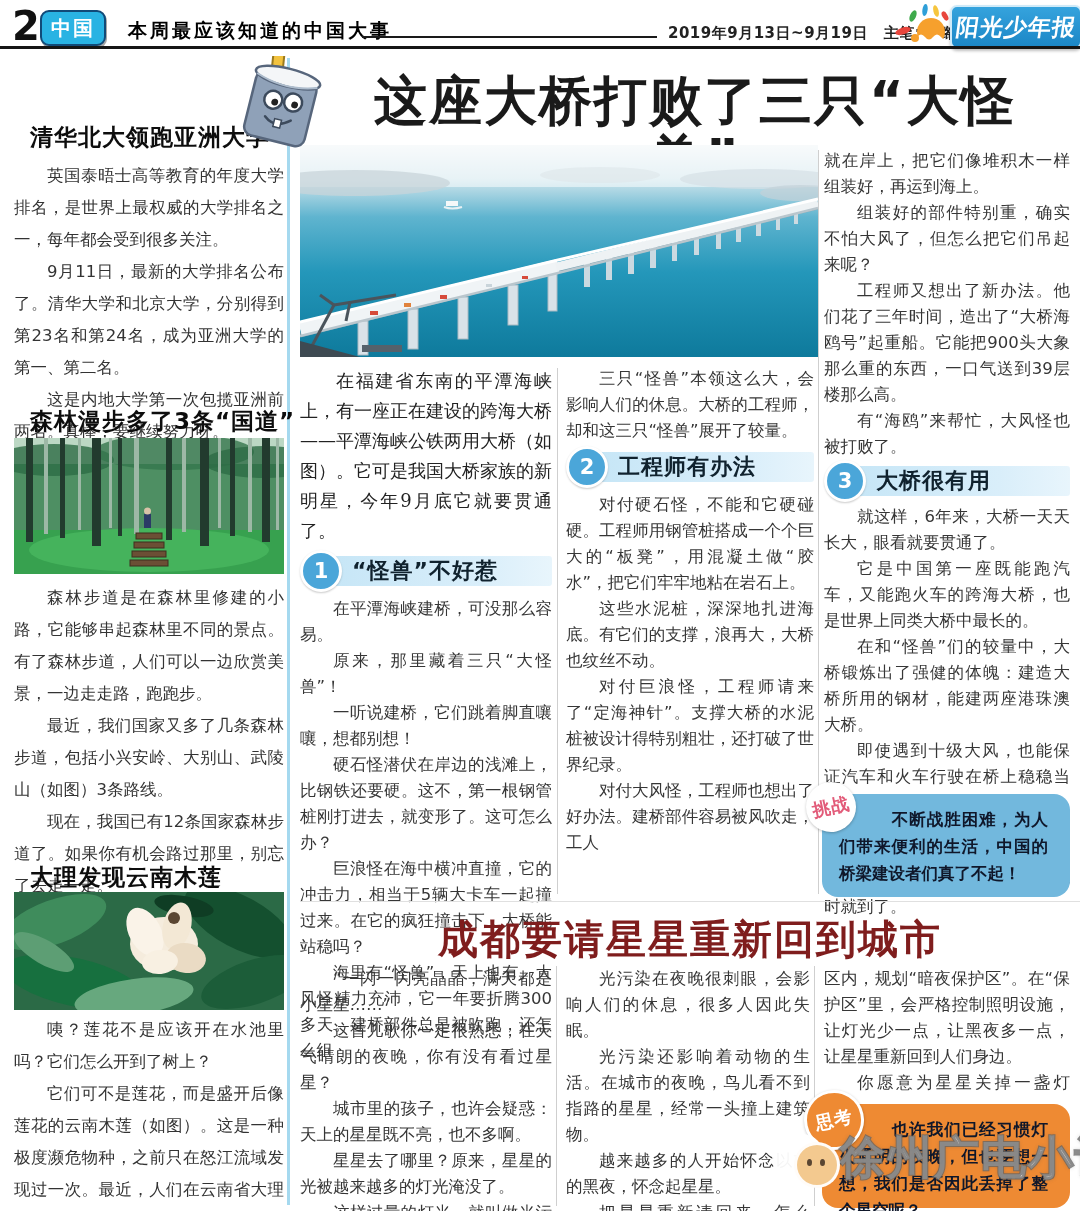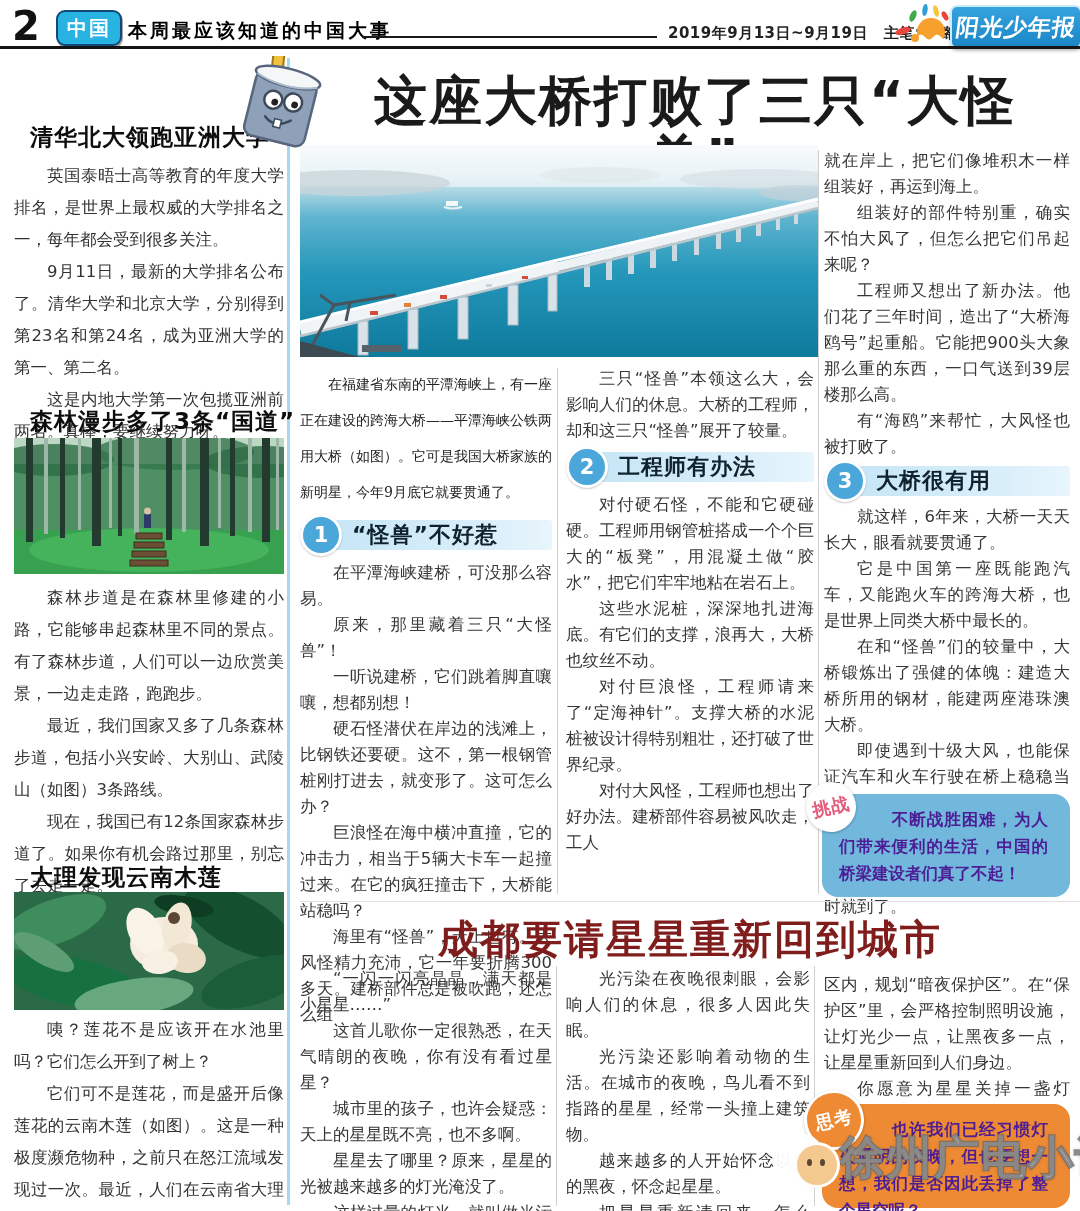--- a/index.html
+++ b/index.html
@@ -22,34 +22,34 @@
   .masthead span{transform:skewX(-8deg);}
   .black-rule{height:3px;background:#151515;}
   
   .ltitle{font-size:23px;font-weight:900;color:#0d0d0d;letter-spacing:1px;line-height:1.2;margin-left:16px;}
   .lbody{width:270px;font-size:16.5px;line-height:32px;color:#333;}
   .photo{display:block;}
   
   .headline{font-size:53px;font-weight:900;color:#1a1a1a;letter-spacing:2px;text-align:center;line-height:1.1;}
   .mbody{font-size:16.5px;line-height:26px;color:#363636;}
   .col{display:block;}
-  .intro{font-family:"DejaVu Serif",serif;font-size:14px;line-height:36px;color:#222;}
+  .intro{font-family:"DejaVu Serif",serif;font-size:18px;line-height:30px;color:#222;}
   .sec-head{display:flex;align-items:center;height:34px;position:relative;margin-top:6px;}
   .sec-bar{position:absolute;left:12px;right:0;top:2px;bottom:2px;
            background:linear-gradient(90deg,#c4e5f6,#d9eefa 70%,#e8f5fc);border-radius:3px;}
   .sec-num{position:relative;width:36px;height:36px;border-radius:50%;background:#4ba6d9;color:#fff;
            font-size:21px;font-weight:900;display:flex;align-items:center;justify-content:center;
            border:3px solid #fff;box-shadow:0 1px 2px rgba(0,0,0,.2);flex:0 0 auto;}
   .sec-title{position:relative;font-size:22px;font-weight:900;color:#10222e;margin-left:10px;letter-spacing:1px;}
   .vline{width:1px;background:#cfcfcf;}
   .blueline{width:3px;background:#a5d9ef;}
   .grayrule{height:1px;background:#e0e0e0;}
   
   .bubble{border-radius:16px;color:#fff;font-weight:700;}
-  .bubble .txt{font-size:16.5px;line-height:27px;text-indent:3.2em;text-align:justify;padding:12px 22px 10px 17px;color:#4c1d95;}
+  .bubble .txt{font-size:16.5px;line-height:27px;text-indent:3.2em;text-align:justify;padding:12px 22px 10px 17px;color:#0f172a;}
   .challenge{background:#72b8dd;}
   .think{background:#ee8a33;}
   .badge{border-radius:50%;display:flex;align-items:center;justify-content:center;
          font-weight:900;transform:rotate(-12deg);letter-spacing:1px;}
   .badge-challenge{width:50px;height:50px;background:#fff;color:#e25b79;font-size:18px;
                    box-shadow:0 1px 3px rgba(0,0,0,.25);}
   .badge-think{width:54px;height:54px;background:#ee8a33;color:#fff;font-size:18px;border:3px solid #fff;
                box-shadow:0 1px 3px rgba(0,0,0,.25);}
   
   .headline2{font-size:40px;font-weight:900;color:#7f1d1d;letter-spacing:2px;text-align:center;}
@@ -64,21 +64,21 @@
   .wm-face{position:absolute;left:22px;top:14px;width:40px;height:40px;background:#f3c98f;border-radius:50%;
            border:3px solid rgba(255,255,255,.95);}
   .wm-eye{position:absolute;width:5px;height:7px;background:#5a4632;border-radius:50%;top:14px;}
 </style>
 </head>
 <body>
 
 <div class="page">
 
   <div class="abs pagenum" style="left:12px;top:6px;">2</div>
-  <div class="abs cn-badge" style="left:56px;top:10px;">中国</div>
+  <div class="abs cn-badge" style="left:40px;top:10px;">中国</div>
   <div class="abs tagline" style="left:128px;top:18px;">本周最应该知道的中国大事</div>
   <div class="abs tagline-rule" style="left:362px;top:36px;width:295px;"></div>
   <div class="abs dateline" style="left:668px;top:24px;">
     <span>2019年9月13日~9月19日</span>
     <span style="margin-left:10px;">主笔:任璐</span>
   </div>
 
   <div class="abs" style="left:893px;top:4px;width:62px;height:44px;">
     <svg width="62" height="44" viewBox="0 0 62 44">
       <ellipse cx="10" cy="27" rx="8" ry="3.5" fill="#e8453c" transform="rotate(-18 10 27)"></ellipse>
@@ -341,21 +341,21 @@
       <p>城市里的孩子，也许会疑惑：天上的星星既不亮，也不多啊。</p>
       <p>星星去了哪里？原来，星星的光被越来越多的灯光淹没了。</p>
       <p>这样过量的灯光，就叫做光污染。</p>
     </div>
   <div class="abs col mbody" style="left:566px;top:966px;width:244px;">
       <p>光污染在夜晚很刺眼，会影响人们的休息，很多人因此失眠。</p>
       <p>光污染还影响着动物的生活。在城市的夜晚，鸟儿看不到指路的星星，经常一头撞上建筑物。</p>
       <p>越来越多的人开始怀念以前的黑夜，怀念起星星。</p>
       <p>把星星重新请回来，怎么样？</p>
     </div>
-  <div class="abs col mbody" style="left:824px;top:966px;width:246px;margin-top:6px;">
+  <div class="abs col mbody" style="left:824px;top:966px;width:246px;">
       <p class="noindent">区内，规划“暗夜保护区”。在“保护区”里，会严格控制照明设施，让灯光少一点，让黑夜多一点，让星星重新回到人们身边。</p>
       <p>你愿意为星星关掉一盏灯吗？</p>
     </div>
 
   <div class="abs bubble think" style="left:822px;top:1104px;width:248px;height:104px;">
     <div class="txt">也许我们已经习惯灯火通明的夜晚，但也要想一想，我们是否因此丢掉了整个星空呢？</div>
   </div>
   <div class="abs badge badge-think" style="left:804px;top:1090px;">思考</div>
 
   <div class="abs watermark" style="left:772px;top:1128px;">

